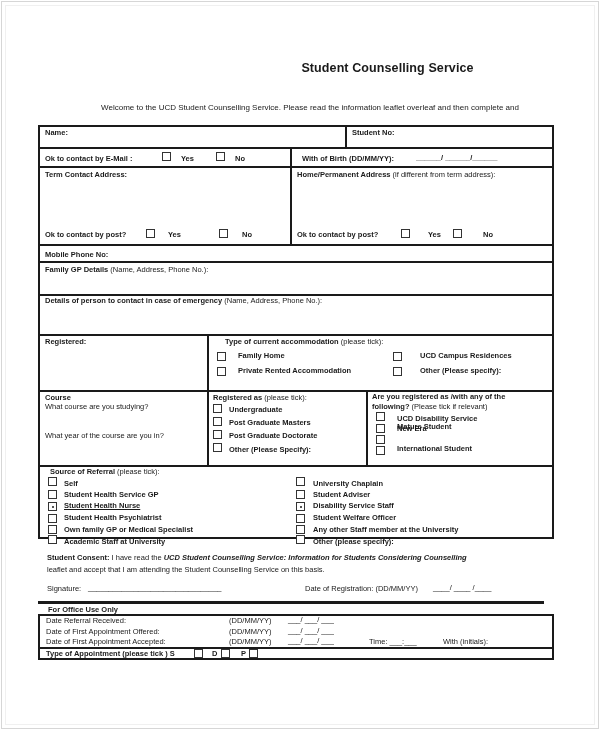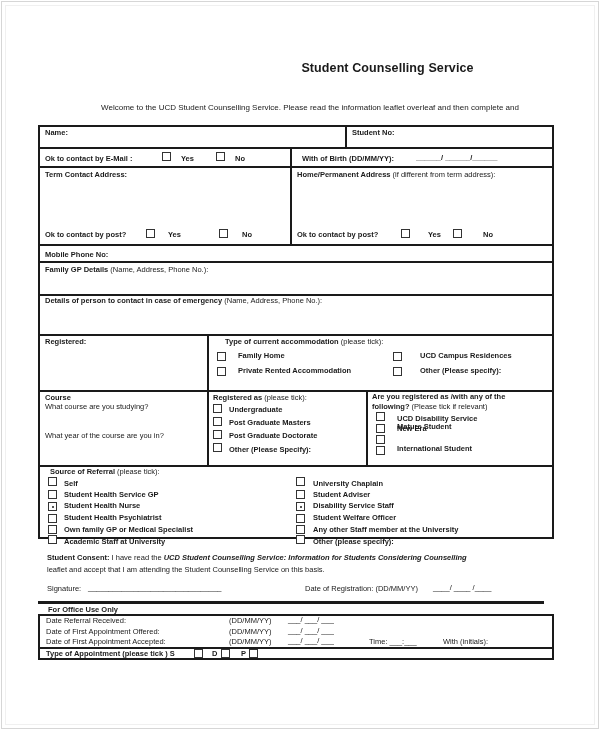--- a/index.html
+++ b/index.html
@@ -133,21 +133,21 @@
 <div class="cb" style="left:376px; top:446px;"></div>
 <div class="abs lbl" style="left:397px; top:444px;">International Student</div>
 
 <div class="abs txt" style="left:50px; top:467px;"><span class="b">Source of Referral</span><span> (please tick):</span></div>
 
 <div class="cb" style="left:48px; top:477px;"></div>
 <div class="abs lbl" style="left:64px; top:479px;">Self</div>
 <div class="cb" style="left:48px; top:490px;"></div>
 <div class="abs lbl" style="left:64px; top:490px;">Student Health Service GP</div>
 <div class="cb dot" style="left:48px; top:502px;"></div>
-<div class="abs lbl" style="left:64px; top:501px;">Student Health Nurse</div>
+<div class="abs lbl" style="left:64px; top:501px;text-decoration:underline;">Student Health Nurse</div>
 <div class="cb" style="left:48px; top:514px;"></div>
 <div class="abs lbl" style="left:64px; top:513px;">Student Health Psychiatrist</div>
 <div class="cb" style="left:48px; top:525px;"></div>
 <div class="abs lbl" style="left:64px; top:525px;">Own family GP or Medical Specialist</div>
 <div class="cb" style="left:48px; top:535px;"></div>
 <div class="abs lbl" style="left:64px; top:537px;">Academic Staff at University</div>
 
 <div class="cb" style="left:296px; top:477px;"></div>
 <div class="abs lbl" style="left:313px; top:479px;">University Chaplain</div>
 <div class="cb" style="left:296px; top:490px;"></div>

